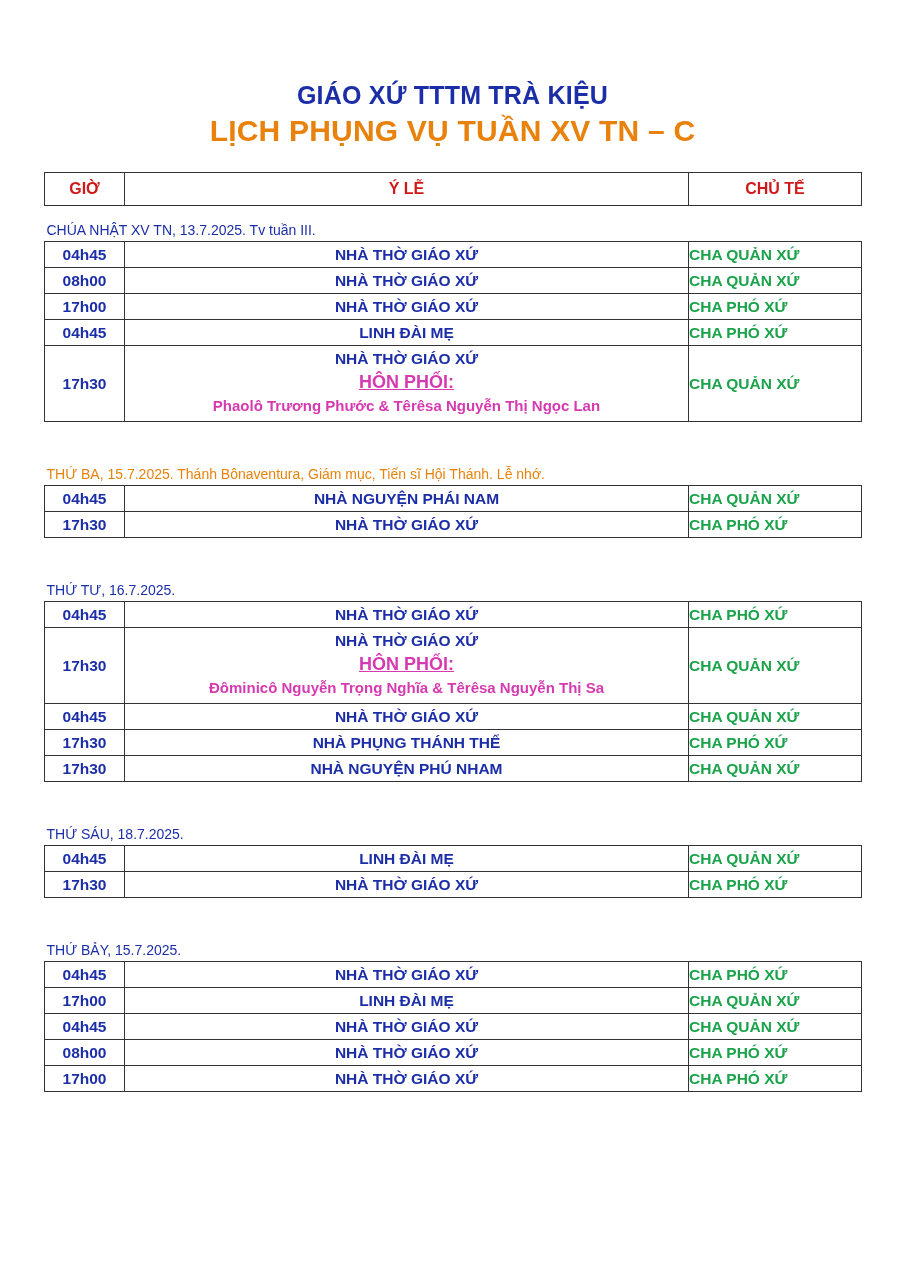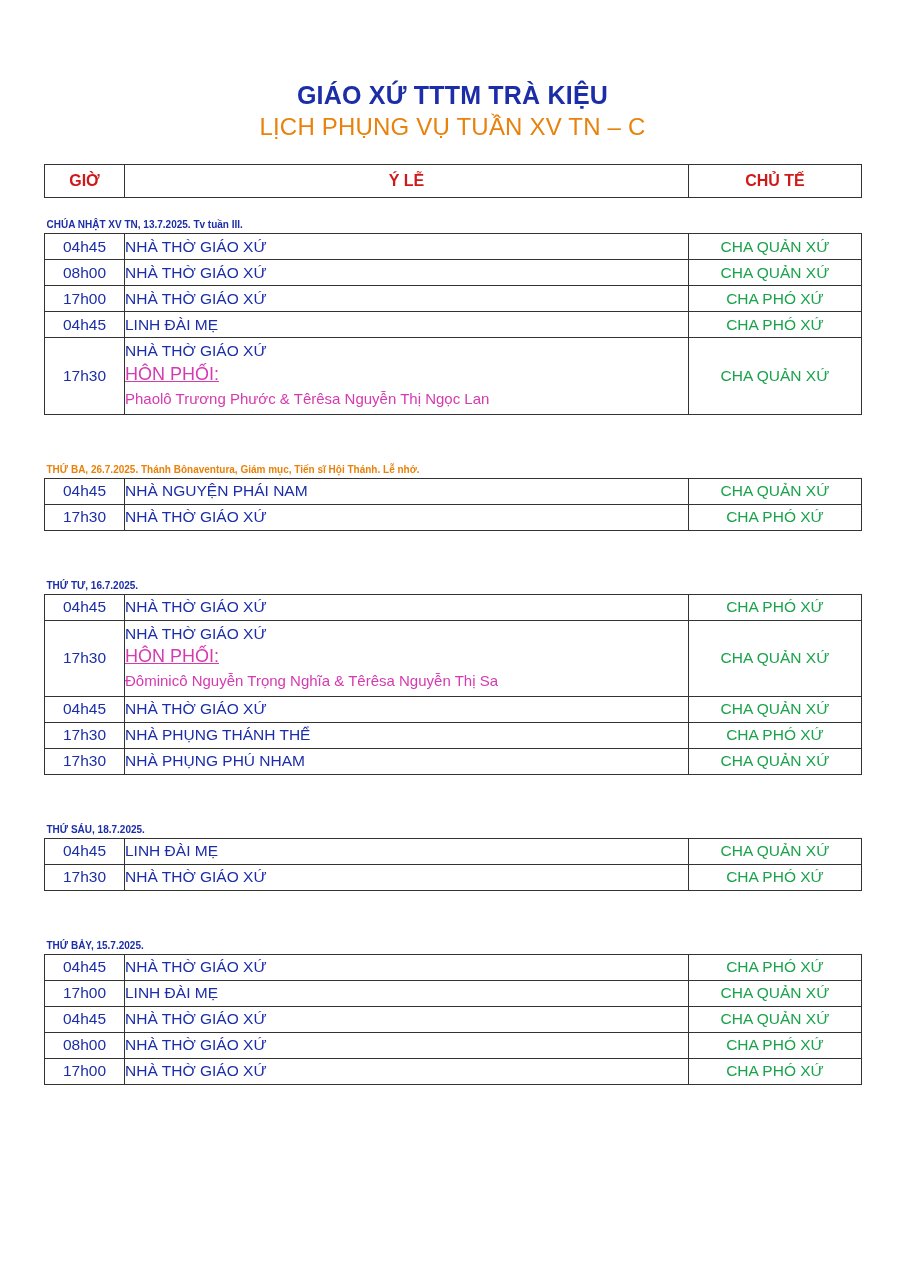--- a/index.html
+++ b/index.html
@@ -27,22 +27,22 @@
     margin-top: 10px;
   }
   .title-line1 {
     font-size: 25px;
     font-weight: bold;
     color: #1b2ea8;
     letter-spacing: 0.2px;
     line-height: 1.25;
   }
   .title-line2 {
-    font-size: 24px;
-    font-weight: normal;
+    font-size: 30px;
+    font-weight: bold;
     color: #e8820c;
     letter-spacing: 0.2px;
     line-height: 1.3;
   }
 
   table.sched {
     margin-top: 22px;
     border-collapse: collapse;
     width: 817px;
     table-layout: fixed;
@@ -55,53 +55,53 @@
     border: 1px solid #333333;
     height: 30px;
     text-align: center;
     font-weight: bold;
     font-size: 16px;
     color: #d01a1a;
   }
 
   tr.daybar td {
     border: none;
-    font-weight: bold;
-    font-size: 10px;
+    font-weight: normal;
+    font-size: 14px;
     color: #1b2ea8;
     padding: 6px 0 3px 2px;
     text-align: left;
     height: 26px;
     vertical-align: bottom;
   }
   tr.daybar.spaced td {
     padding-top: 20px;
     height: 40px;
   }
   tr.daybar td.orange {
     color: #e8820c;
   }
 
   tr.ev td {
     border: 1px solid #333333;
     height: 25px;
-    font-weight: normal;
+    font-weight: bold;
     font-size: 15.5px;
     vertical-align: middle;
     padding: 0;
   }
   td.time {
     text-align: center;
     color: #1b2ea8;
   }
   td.place {
+    text-align: center;
     color: #1b2ea8;
   }
   td.pres {
-    text-align: center;
     color: #1aa34a;
   }
   .place-main {
     display: block;
     color: #1b2ea8;
     line-height: 1.35;
   }
   .hon-label {
     display: block;
     color: #d63ab0;
@@ -177,21 +177,21 @@
         <tr class="ev">
           <td class="time">17h30</td>
           <td class="place tall">
             <span class="place-main">NHÀ THỜ GIÁO XỨ</span>
             <span class="hon-label">HÔN PHỐI:</span>
             <span class="hon-names">Phaolô Trương Phước &amp; Têrêsa Nguyễn Thị Ngọc Lan</span>
           </td>
           <td class="pres">CHA QUẢN XỨ</td>
         </tr>
         <tr class="daybar spaced">
-          <td colspan="3" class="orange">THỨ BA, 26.7.2025. Thánh Bônaventura, Giám mục, Tiến sĩ Hội Thánh. Lễ nhớ.</td>
+          <td colspan="3" class="orange">THỨ BA, 15.7.2025. Thánh Bônaventura, Giám mục, Tiến sĩ Hội Thánh. Lễ nhớ.</td>
         </tr>
         <tr class="ev">
           <td class="time">04h45</td>
           <td class="place">NHÀ NGUYỆN PHÁI NAM</td>
           <td class="pres">CHA QUẢN XỨ</td>
         </tr>
         <tr class="ev">
           <td class="time">17h30</td>
           <td class="place">NHÀ THỜ GIÁO XỨ</td>
           <td class="pres">CHA PHÓ XỨ</td>
@@ -218,21 +218,21 @@
           <td class="place">NHÀ THỜ GIÁO XỨ</td>
           <td class="pres">CHA QUẢN XỨ</td>
         </tr>
         <tr class="ev">
           <td class="time">17h30</td>
           <td class="place">NHÀ PHỤNG THÁNH THỂ</td>
           <td class="pres">CHA PHÓ XỨ</td>
         </tr>
         <tr class="ev">
           <td class="time">17h30</td>
-          <td class="place">NHÀ PHỤNG PHÚ NHAM</td>
+          <td class="place">NHÀ NGUYỆN PHÚ NHAM</td>
           <td class="pres">CHA QUẢN XỨ</td>
         </tr>
         <tr class="daybar spaced">
           <td colspan="3">THỨ SÁU, 18.7.2025.</td>
         </tr>
         <tr class="ev">
           <td class="time">04h45</td>
           <td class="place">LINH ĐÀI MẸ</td>
           <td class="pres">CHA QUẢN XỨ</td>
         </tr>

